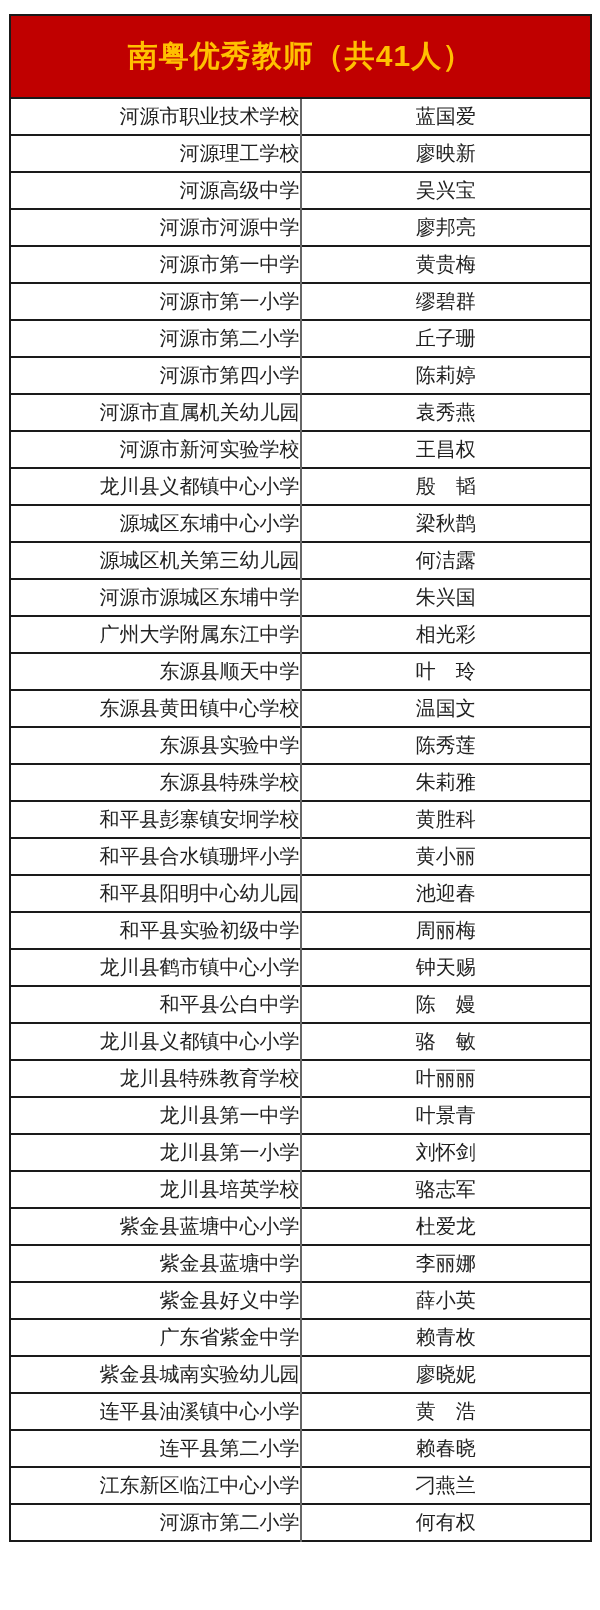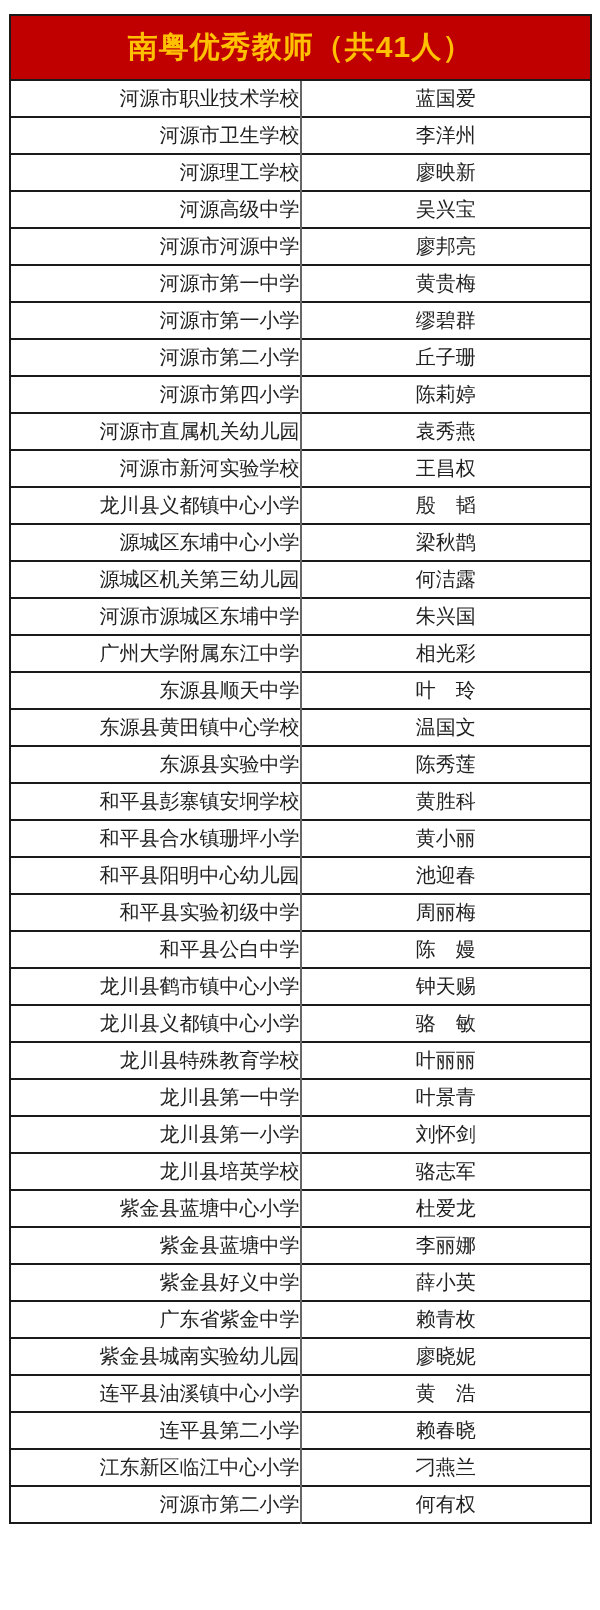--- a/index.html
+++ b/index.html
@@ -23,21 +23,21 @@
     border: 2px solid #1a1a1a;
   }
   th.header-cell {
     height: 63px;
     text-align: center;
     vertical-align: middle;
     font-size: 30px;
     font-weight: bold;
     letter-spacing: 1px;
     border-bottom: 2px solid #1a1a1a;
-    padding: 0;
+    padding: 9px;
   }
   td {
     height: 35px;
     text-align: center;
     vertical-align: middle;
     font-size: 20px;
     color: #212121;
     border-top: 2px solid #1a1a1a;
     padding: 0;
     overflow: hidden;
@@ -62,24 +62,20 @@
       <tr>
         <th class="header-cell" colspan="2" style="background: rgb(192, 0, 0); color: rgb(255, 192, 0);">南粤优秀教师（共41人）</th>
       </tr>
     </thead>
     <tbody>
         <tr>
           <td class="school-cell">河源市职业技术学校</td>
           <td class="teacher-cell">蓝国爱</td>
         </tr>
         <tr>
-          <td class="school-cell">河源市卫生学校</td>
-          <td class="teacher-cell">李洋州</td>
-        </tr>
-        <tr>
           <td class="school-cell">河源理工学校</td>
           <td class="teacher-cell">廖映新</td>
         </tr>
         <tr>
           <td class="school-cell">河源高级中学</td>
           <td class="teacher-cell">吴兴宝</td>
         </tr>
         <tr>
           <td class="school-cell">河源市河源中学</td>
           <td class="teacher-cell">廖邦亮</td>
@@ -134,42 +130,46 @@
         </tr>
         <tr>
           <td class="school-cell">东源县黄田镇中心学校</td>
           <td class="teacher-cell">温国文</td>
         </tr>
         <tr>
           <td class="school-cell">东源县实验中学</td>
           <td class="teacher-cell">陈秀莲</td>
         </tr>
         <tr>
+          <td class="school-cell">东源县特殊学校</td>
+          <td class="teacher-cell">朱莉雅</td>
+        </tr>
+        <tr>
           <td class="school-cell">和平县彭寨镇安坰学校</td>
           <td class="teacher-cell">黄胜科</td>
         </tr>
         <tr>
           <td class="school-cell">和平县合水镇珊坪小学</td>
           <td class="teacher-cell">黄小丽</td>
         </tr>
         <tr>
           <td class="school-cell">和平县阳明中心幼儿园</td>
           <td class="teacher-cell">池迎春</td>
         </tr>
         <tr>
           <td class="school-cell">和平县实验初级中学</td>
           <td class="teacher-cell">周丽梅</td>
         </tr>
         <tr>
+          <td class="school-cell">龙川县鹤市镇中心小学</td>
+          <td class="teacher-cell">钟天赐</td>
+        </tr>
+        <tr>
           <td class="school-cell">和平县公白中学</td>
           <td class="teacher-cell">陈　嫚</td>
-        </tr>
-        <tr>
-          <td class="school-cell">龙川县鹤市镇中心小学</td>
-          <td class="teacher-cell">钟天赐</td>
         </tr>
         <tr>
           <td class="school-cell">龙川县义都镇中心小学</td>
           <td class="teacher-cell">骆　敏</td>
         </tr>
         <tr>
           <td class="school-cell">龙川县特殊教育学校</td>
           <td class="teacher-cell">叶丽丽</td>
         </tr>
         <tr>

